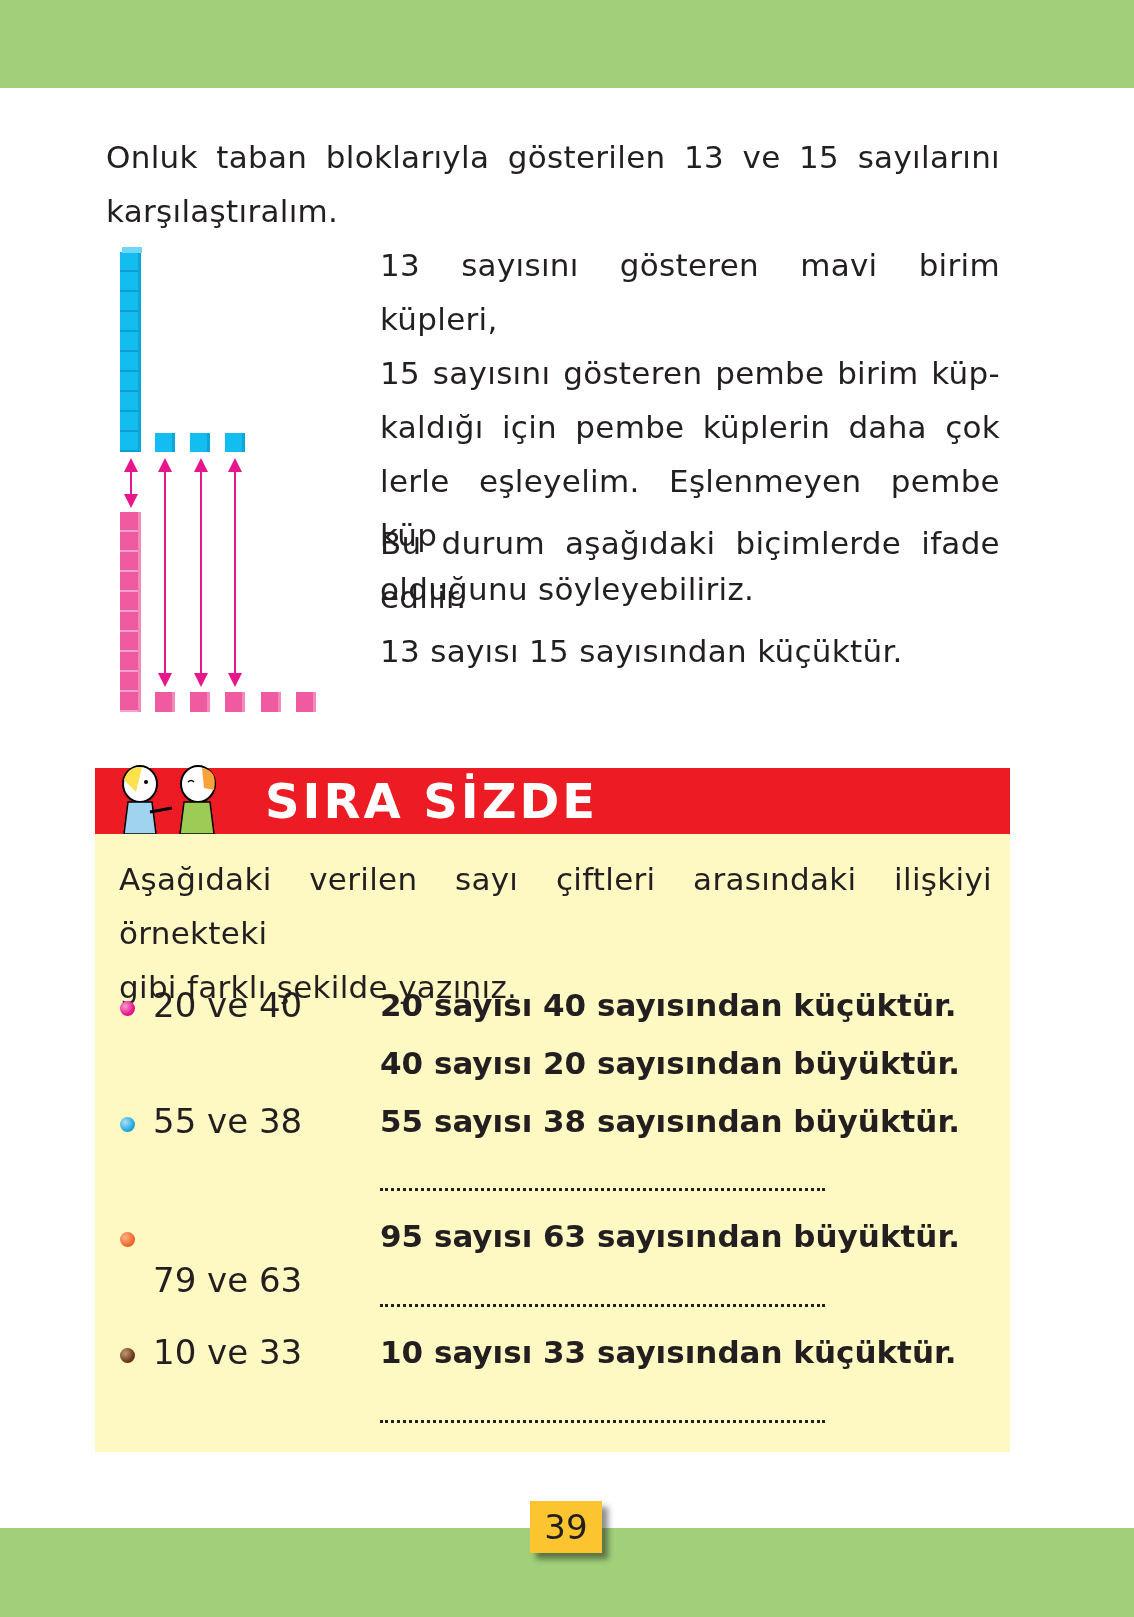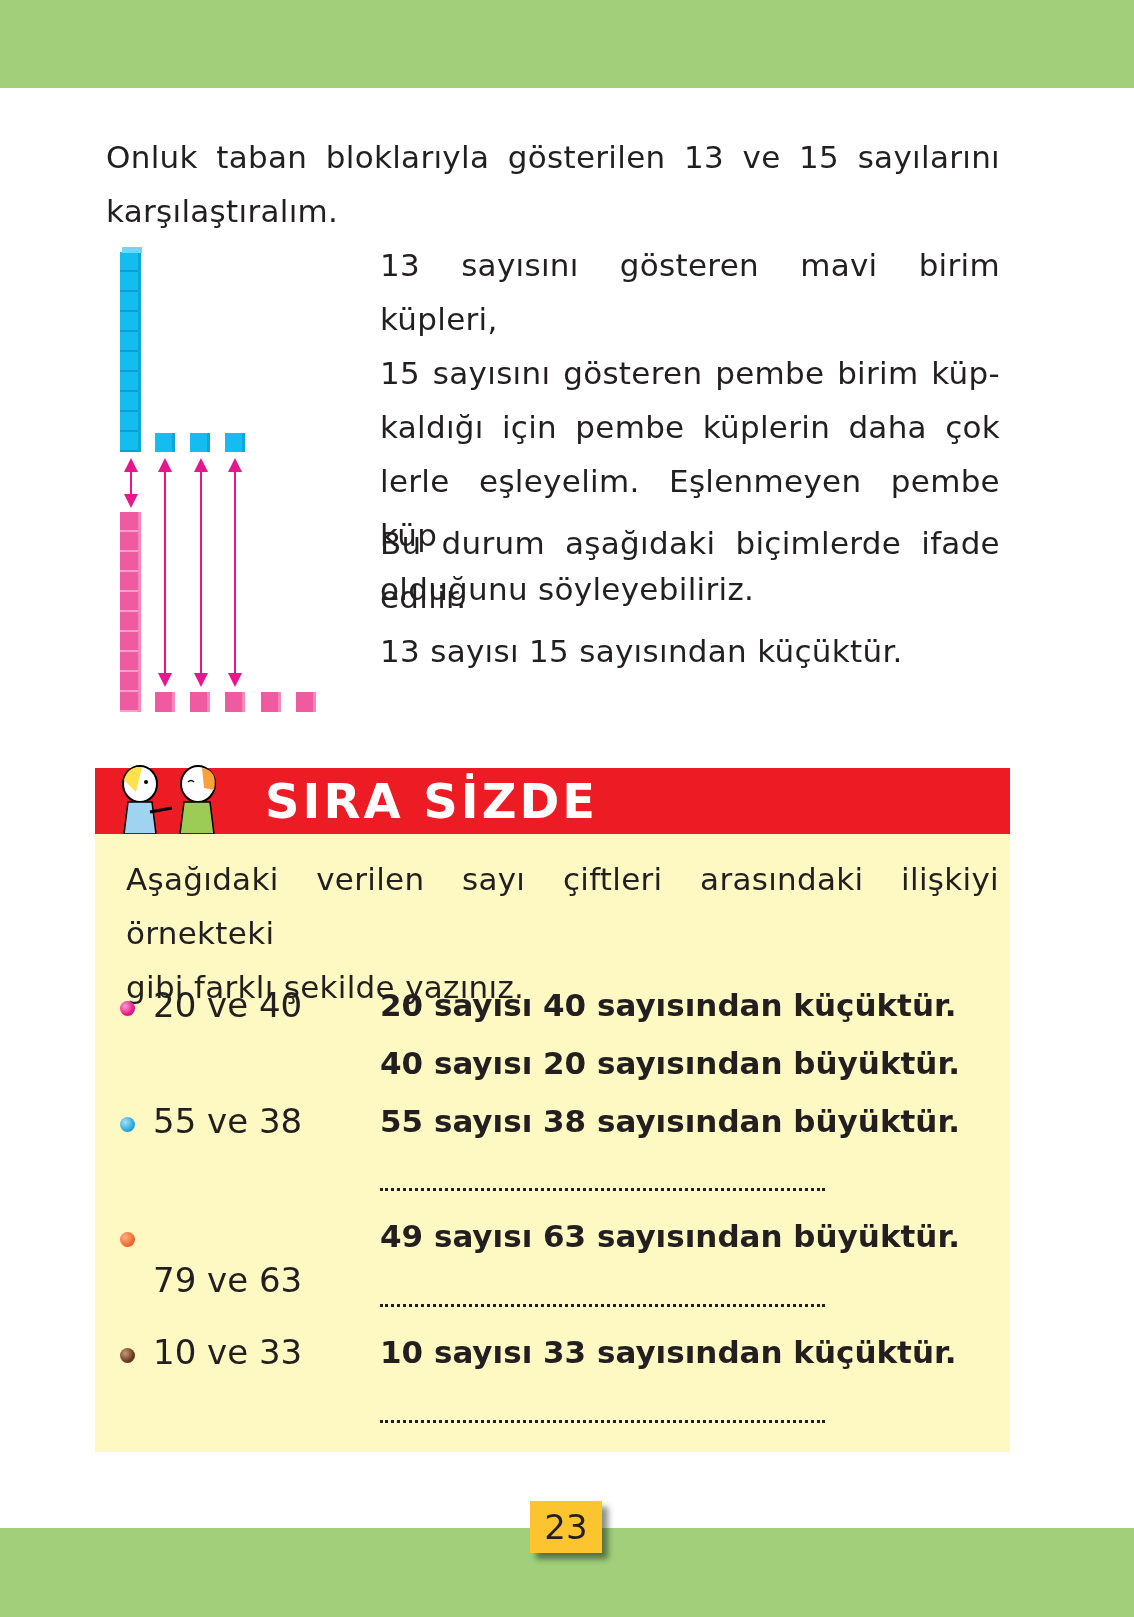--- a/index.html
+++ b/index.html
@@ -87,39 +87,39 @@
   <path d="M18 40 L14 72 L46 72 L42 40 Z" fill="#9fd3f0" stroke="#000" stroke-width="1.5"></path>
   <path d="M40 50 L62 46" stroke="#000" stroke-width="3"></path>
   <ellipse cx="88" cy="22" rx="17" ry="18" fill="#fff" stroke="#000" stroke-width="2"></ellipse>
   <path d="M92 6 Q108 8 104 28 L94 26 Z" fill="#f7a23b"></path>
   <path d="M78 20 q3 -3 6 0" stroke="#000" fill="none" stroke-width="1.5"></path>
   <path d="M74 40 L70 72 L104 72 L100 40 Z" fill="#9ccc55" stroke="#000" stroke-width="1.5"></path>
 </svg>
 <div class="red-title">SIRA SİZDE</div>
 
 <div class="yellow"></div>
-<div class="p" style="left:126px;top:852px;width:873px;">
+<div class="p" style="left:119px;top:852px;width:873px;">
   <div class="just">Aşağıdaki verilen sayı çiftleri arasındaki ilişkiyi örnekteki</div>
   <div>gibi farklı şekilde yazınız.</div>
 </div>
 
 <div class="bullet" style="left:120px;top:1001px;background:radial-gradient(circle at 35% 35%,#f7a0cf,#e8168c 60%,#a80d63);"></div>
 <div class="pair" style="top:983px;">20 ve 40</div>
 <div class="ans" style="top:983px;">20 sayısı 40 sayısından küçüktür.</div>
 <div class="ans" style="top:1041px;">40 sayısı 20 sayısından büyüktür.</div>
 
 <div class="bullet" style="left:120px;top:1117px;background:radial-gradient(circle at 35% 35%,#a8e0f7,#29a9e1 60%,#1476a6);"></div>
 <div class="pair" style="top:1099px;">55 ve 38</div>
 <div class="ans" style="top:1099px;">55 sayısı 38 sayısından büyüktür.</div>
 <div class="dots" style="top:1188px;"></div>
 
 <div class="bullet" style="left:120px;top:1232px;background:radial-gradient(circle at 35% 35%,#fbb38a,#f26a2e 60%,#b8461a);"></div>
 <div class="pair" style="top:1258px;">79 ve 63</div>
-<div class="ans" style="top:1214px;">49 sayısı 63 sayısından büyüktür.</div>
+<div class="ans" style="top:1214px;">95 sayısı 63 sayısından büyüktür.</div>
 <div class="dots" style="top:1304px;"></div>
 
 <div class="bullet" style="left:120px;top:1348px;background:radial-gradient(circle at 35% 35%,#c59a76,#6b3a1e 60%,#3d1f0d);"></div>
 <div class="pair" style="top:1330px;">10 ve 33</div>
 <div class="ans" style="top:1330px;">10 sayısı 33 sayısından küçüktür.</div>
 <div class="dots" style="top:1420px;"></div>
 
 <div class="band-bottom"></div>
-<div class="page-num">23</div>
+<div class="page-num">39</div>
 
 </body></html>

